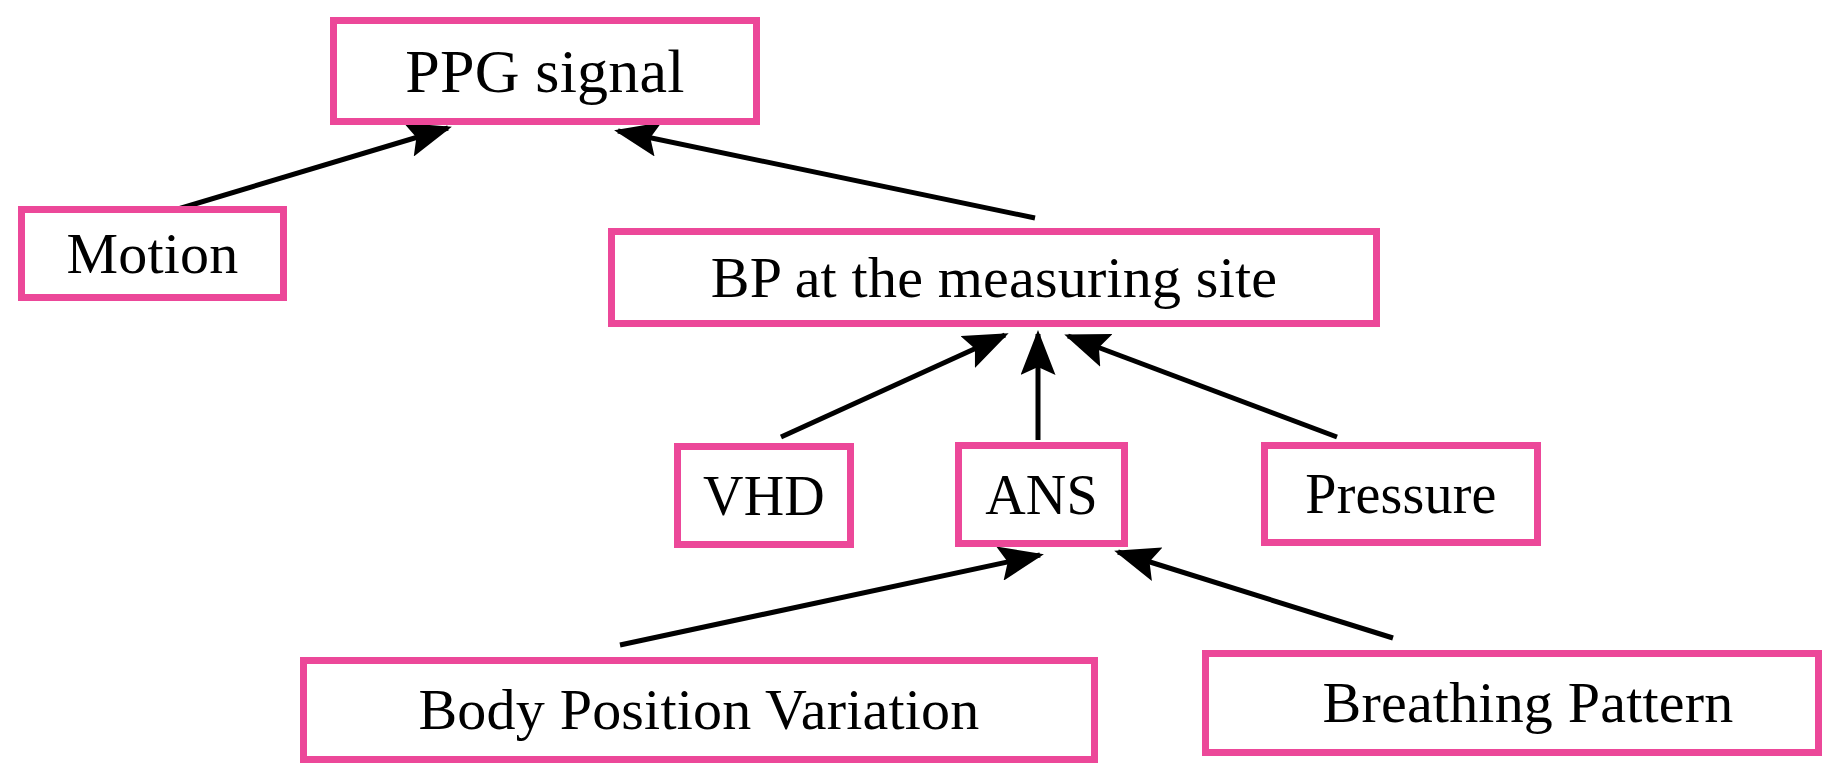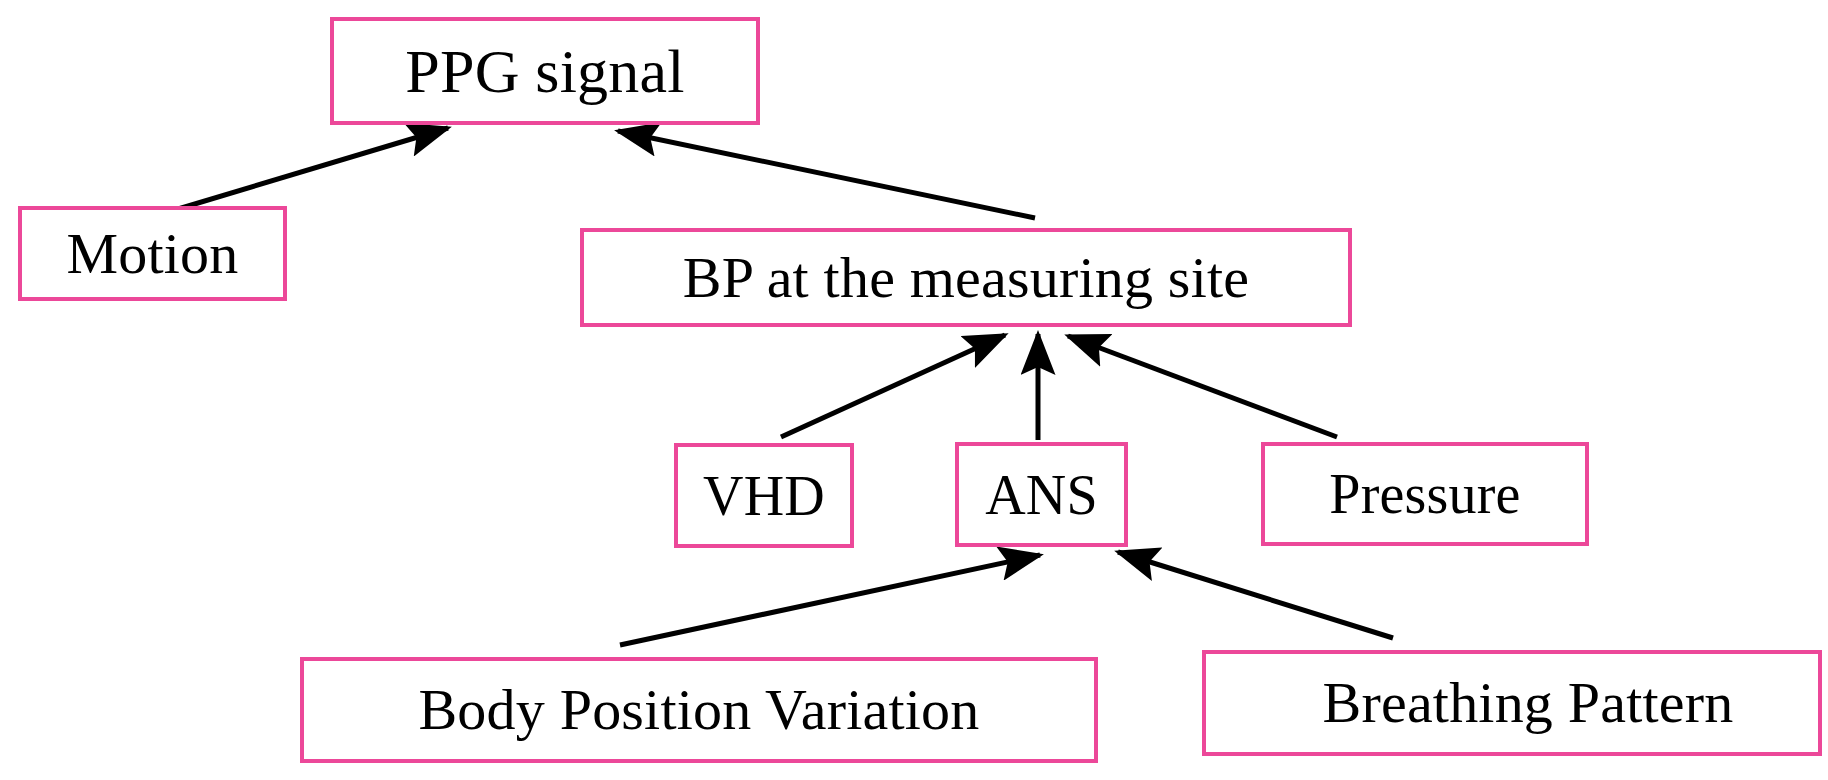--- a/index.html
+++ b/index.html
@@ -22,21 +22,21 @@
     position: absolute;
     left: 0;
     top: 0;
     width: 1828px;
     height: 780px;
     pointer-events: none;
   }
   .node-box {
     position: absolute;
     box-sizing: border-box;
-    border: 4px solid #ec4899;
+    border: 7px solid #ec4899;
     background: #ffffff;
     display: flex;
     align-items: center;
     justify-content: center;
     color: #000000;
     line-height: 1;
     white-space: nowrap;
   }
   .node-label {
     display: block;
@@ -44,30 +44,30 @@
     letter-spacing: 0.2px;
   }
 
   
   #node-ppg-signal      { left: 330px; top: 17px;  width: 430px; height: 108px; }
   #node-ppg-signal .node-label      { font-size: 62px; }
 
   #node-motion          { left: 18px;  top: 206px; width: 269px; height: 95px;  }
   #node-motion .node-label          { font-size: 58px; }
 
-  #node-bp-site         { left: 580px; top: 228px; width: 772px; height: 99px;  }
+  #node-bp-site         { left: 608px; top: 228px; width: 772px; height: 99px;  }
   #node-bp-site .node-label         { font-size: 58px; }
 
   #node-vhd             { left: 674px; top: 443px; width: 180px; height: 105px; }
   #node-vhd .node-label             { font-size: 56px; }
 
   #node-ans             { left: 955px; top: 442px; width: 173px; height: 105px; align-items: center; }
   #node-ans .node-label             { font-size: 56px; }
 
-  #node-pressure        { left: 1261px; top: 442px; width: 328px; height: 104px; }
+  #node-pressure        { left: 1261px; top: 442px; width: 280px; height: 104px; }
   #node-pressure .node-label        { font-size: 56px; }
 
   #node-body-position   { left: 300px; top: 657px; width: 798px; height: 106px; }
   #node-body-position .node-label   { font-size: 58px; }
 
   #node-breathing       { left: 1202px; top: 650px; width: 620px; height: 106px; padding-left: 32px; }
   #node-breathing .node-label       { font-size: 58px; }
 </style>
 </head>
 <body>

